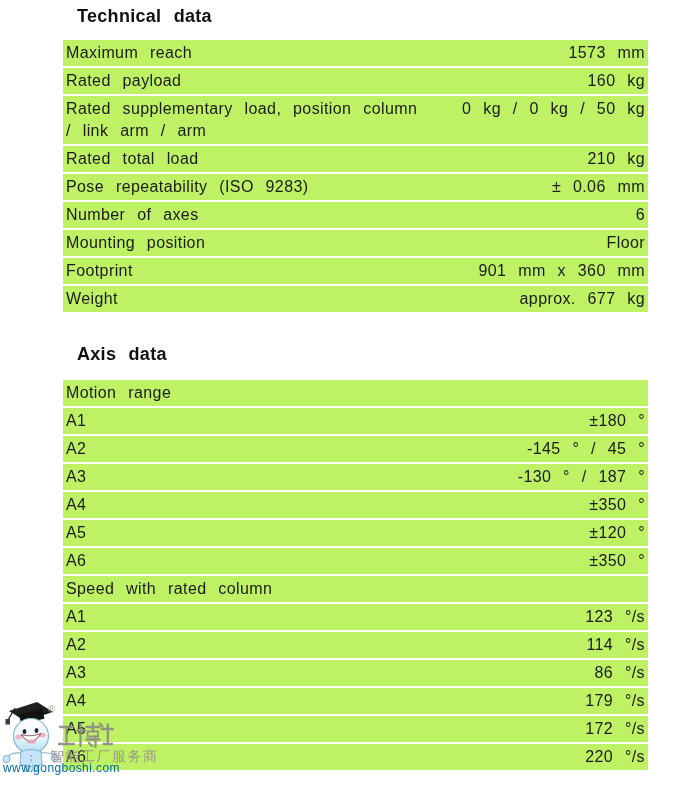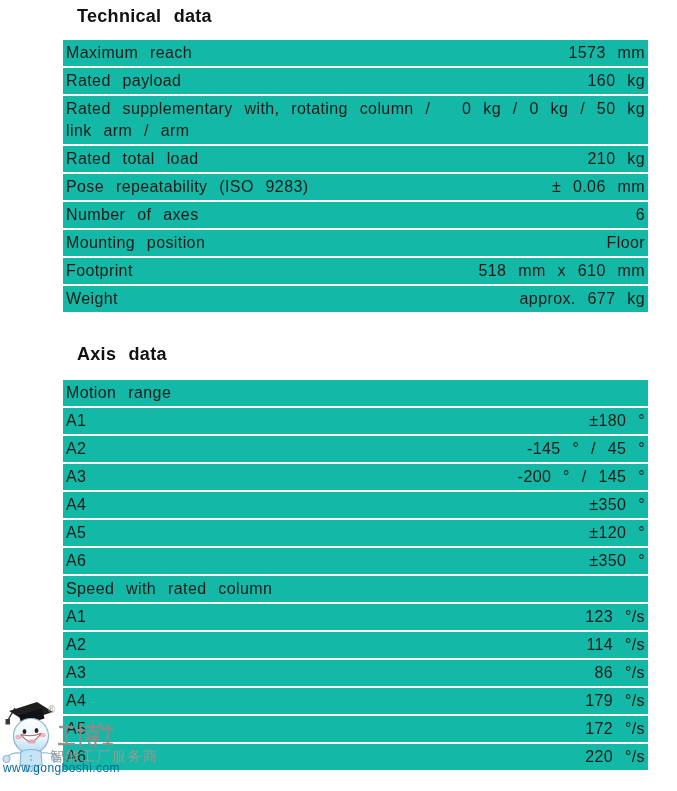--- a/index.html
+++ b/index.html
@@ -29,21 +29,21 @@
     letter-spacing: 0.3px;
   }
   .title-technical { margin-top: 4px; margin-bottom: 12px; }
   .title-axis { margin-top: 30px; margin-bottom: 14px; }
 
   .spec-table { width: 585px; }
   .row {
     display: flex;
     justify-content: space-between;
     align-items: flex-start;
-    background: #14b8a6;
+    background: #bef264;
     margin-bottom: 2px;
     min-height: 26px;
     padding: 2px 3px;
     font-size: 16px;
     line-height: 22px;
     letter-spacing: 0.4px;
     word-spacing: 7px;
   }
   .cell-label {
     text-align: left;
@@ -80,42 +80,42 @@
   <div class="spec-table">
     <div class="row">
       <div class="cell-label">Maximum reach</div>
       <div class="cell-value">1573 mm</div>
     </div>
     <div class="row">
       <div class="cell-label">Rated payload</div>
       <div class="cell-value">160 kg</div>
     </div>
     <div class="row">
-      <div class="cell-label">Rated supplementary with, rotating column / link arm / arm</div>
+      <div class="cell-label">Rated supplementary load, position column / link arm / arm</div>
       <div class="cell-value">0 kg / 0 kg / 50 kg</div>
     </div>
     <div class="row">
       <div class="cell-label">Rated total load</div>
       <div class="cell-value">210 kg</div>
     </div>
     <div class="row">
       <div class="cell-label">Pose repeatability (ISO 9283)</div>
       <div class="cell-value">± 0.06 mm</div>
     </div>
     <div class="row">
       <div class="cell-label">Number of axes</div>
       <div class="cell-value">6</div>
     </div>
     <div class="row">
       <div class="cell-label">Mounting position</div>
       <div class="cell-value">Floor</div>
     </div>
     <div class="row">
       <div class="cell-label">Footprint</div>
-      <div class="cell-value">518 mm x 610 mm</div>
+      <div class="cell-value">901 mm x 360 mm</div>
     </div>
     <div class="row">
       <div class="cell-label">Weight</div>
       <div class="cell-value">approx. 677 kg</div>
     </div>
   </div>
 
   <h1 class="section-title title-axis">Axis data</h1>
 
   <div class="spec-table">
@@ -125,21 +125,21 @@
     <div class="row">
       <div class="cell-label">A1</div>
       <div class="cell-value">±180 °</div>
     </div>
     <div class="row">
       <div class="cell-label">A2</div>
       <div class="cell-value">-145 ° / 45 °</div>
     </div>
     <div class="row">
       <div class="cell-label">A3</div>
-      <div class="cell-value">-200 ° / 145 °</div>
+      <div class="cell-value">-130 ° / 187 °</div>
     </div>
     <div class="row">
       <div class="cell-label">A4</div>
       <div class="cell-value">±350 °</div>
     </div>
     <div class="row">
       <div class="cell-label">A5</div>
       <div class="cell-value">±120 °</div>
     </div>
     <div class="row">

